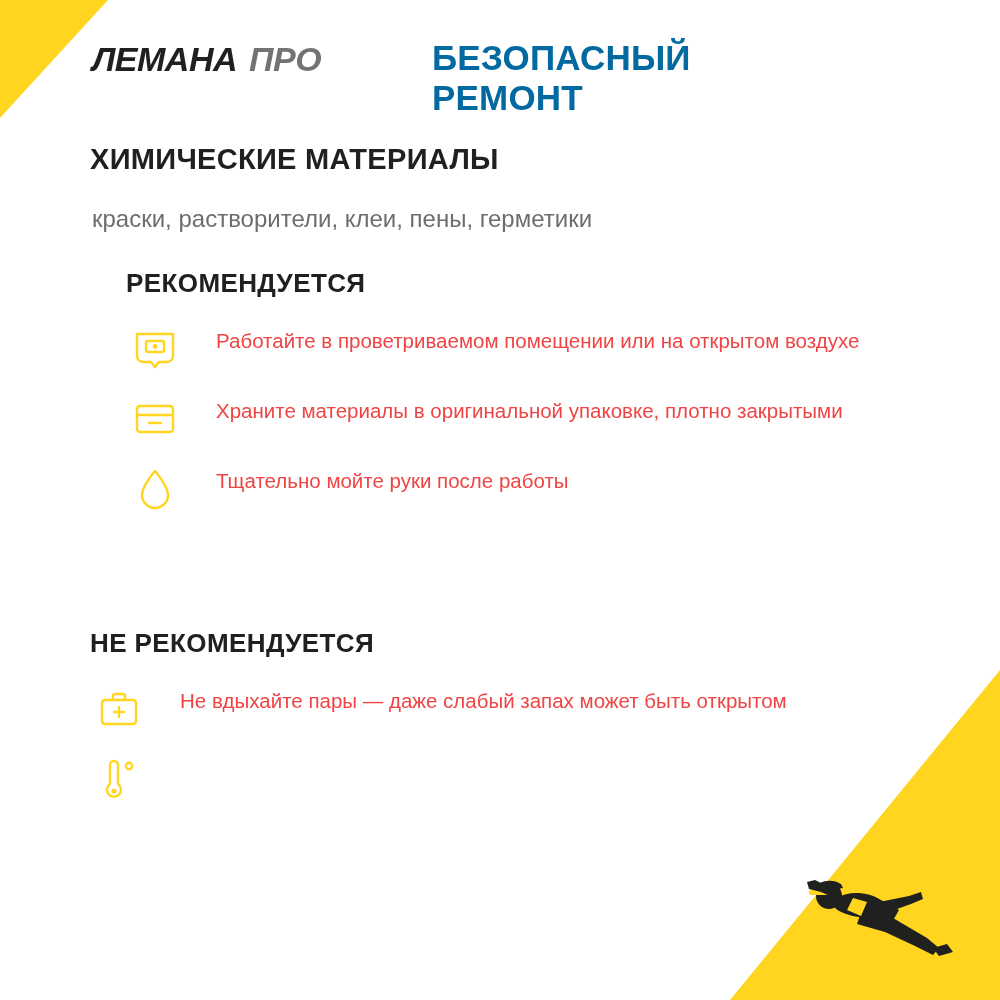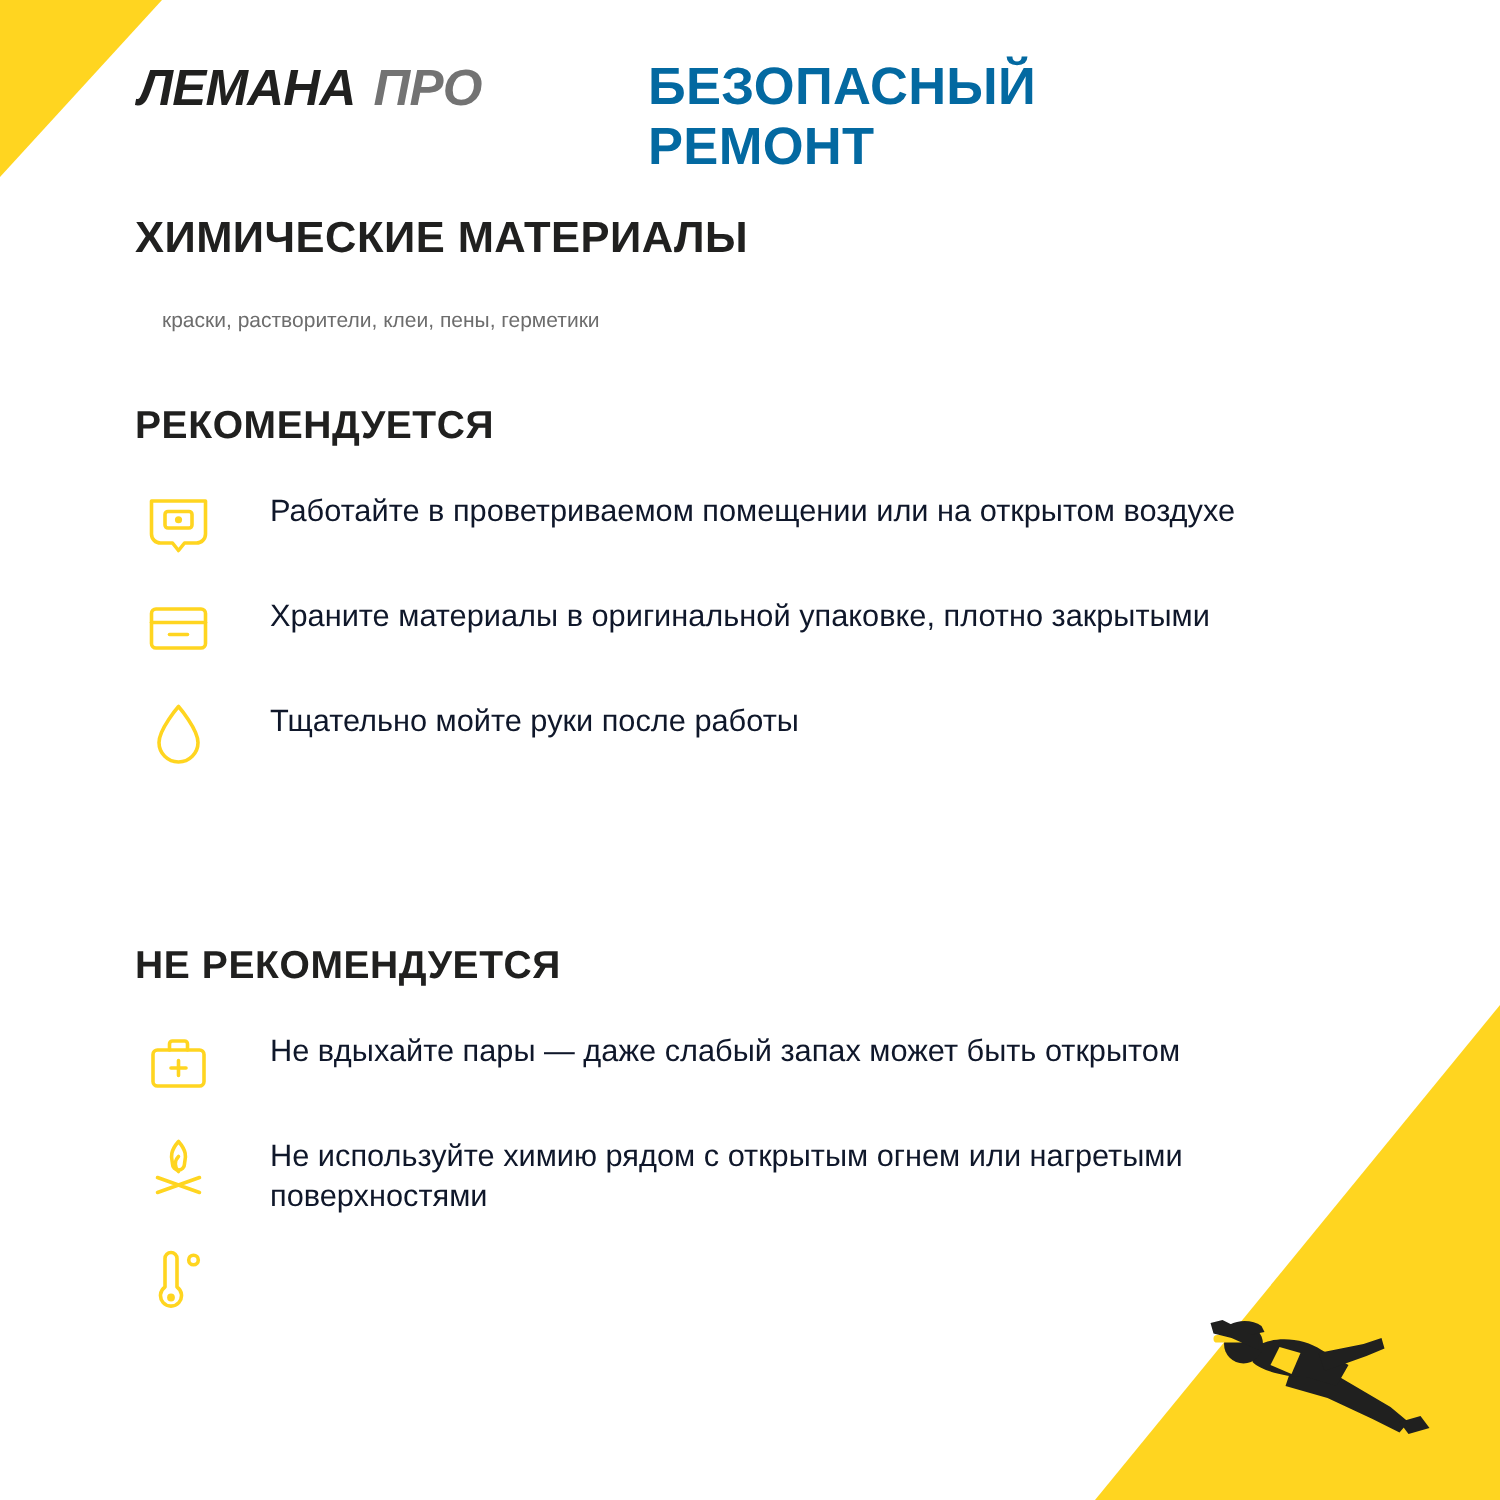--- a/index.html
+++ b/index.html
@@ -68,23 +68,23 @@
     position: absolute;
     left: 90px;
     top: 143px;
     font-size: 29px;
     font-weight: 800;
     color: #20201f;
     letter-spacing: 0.3px;
   }
   .subtitle {
     position: absolute;
-    left: 108px;
+    left: 92px;
     top: 205px;
-    font-size: 14px;
+    font-size: 24px;
     color: #6d6d6d;
   }
 
   
   .section {
     position: absolute;
     left: 90px;
     width: 850px;
   }
   .section-title {
@@ -104,21 +104,21 @@
     flex: 0 0 58px;
     height: 56px;
     display: flex;
     align-items: center;
     justify-content: center;
     margin-right: 32px;
   }
   .item-text {
     font-size: 20.5px;
     line-height: 27px;
-    color: #0f172a;
+    color: #ef4444;
     padding-top: 6px;
     max-width: 720px;
   }
 
   
   .mascot {
     position: absolute;
     right: 28px;
     bottom: 38px;
     width: 185px;
@@ -135,21 +135,21 @@
   <div class="logo">
     <span class="logo-lemana">ЛЕМАНА</span>
     <span class="logo-pro">ПРО</span>
   </div>
   <div class="header-title">БЕЗОПАСНЫЙ РЕМОНТ</div>
 </div>
 
 <div class="main-title">ХИМИЧЕСКИЕ МАТЕРИАЛЫ</div>
 <div class="subtitle">краски, растворители, клеи, пены, герметики</div>
 
-<div class="section" id="section-0" style="top:268px;">
+<div class="section" id="section-0" style="top:268px;margin-left:36px;">
   <div class="section-title">РЕКОМЕНДУЕТСЯ</div>
 
   <div class="item">
     <div class="item-icon">
       <svg width="44" height="42" viewBox="0 0 44 42" fill="none" stroke="#FFD520" stroke-width="2.4" stroke-linejoin="round" stroke-linecap="round">
         <path d="M4 6 h36 v22 a6 6 0 0 1 -6 6 h-8 l-4 5 -4 -5 h-8 a6 6 0 0 1 -6 -6 z"></path>
         <rect x="13" y="13" width="18" height="11" rx="2"></rect>
         <circle cx="22" cy="18.5" r="2.4" fill="#FFD520" stroke="none"></circle>
       </svg>
     </div>
@@ -185,30 +185,20 @@
     <div class="item-icon">
       <svg width="42" height="40" viewBox="0 0 42 40" fill="none" stroke="#FFD520" stroke-width="2.4" stroke-linejoin="round" stroke-linecap="round">
         <rect x="4" y="11" width="34" height="24" rx="3"></rect>
         <path d="M15 11 v-4 a2 2 0 0 1 2 -2 h8 a2 2 0 0 1 2 2 v4"></path>
         <path d="M21 18 v10 M16 23 h10"></path>
       </svg>
     </div>
     <div class="item-text">Не вдыхайте пары — даже слабый запах может быть открытом</div>
   </div>
 
-  <div class="item">
-    <div class="item-icon">
-      <svg width="42" height="44" viewBox="0 0 42 44" fill="none" stroke="#FFD520" stroke-width="2.4" stroke-linejoin="round" stroke-linecap="round">
-        <path d="M21 4 C14 12 17 16 17 19 a4 4 0 0 0 8 0 c0 -3 3 -7 -4 -15 z"></path>
-        <path d="M21 24 a7 7 0 0 1 0 -10"></path>
-        <path d="M7 38 L35 28 M35 38 L7 28"></path>
-      </svg>
-    </div>
-    <div class="item-text">Не используйте химию рядом с открытым огнем или нагретыми поверхностями</div>
-  </div>
 
   <div class="item">
     <div class="item-icon">
       <svg width="38" height="46" viewBox="0 0 38 46" fill="none" stroke="#FFD520" stroke-width="2.4" stroke-linejoin="round" stroke-linecap="round">
         <path d="M18 28 V9 a4 4 0 0 0 -8 0 v19 a7 7 0 1 0 8 0 z"></path>
         <circle cx="14" cy="35" r="2.6" fill="#FFD520" stroke="none"></circle>
         <circle cx="29" cy="10" r="3.2"></circle>
       </svg>
     </div>
   </div>

